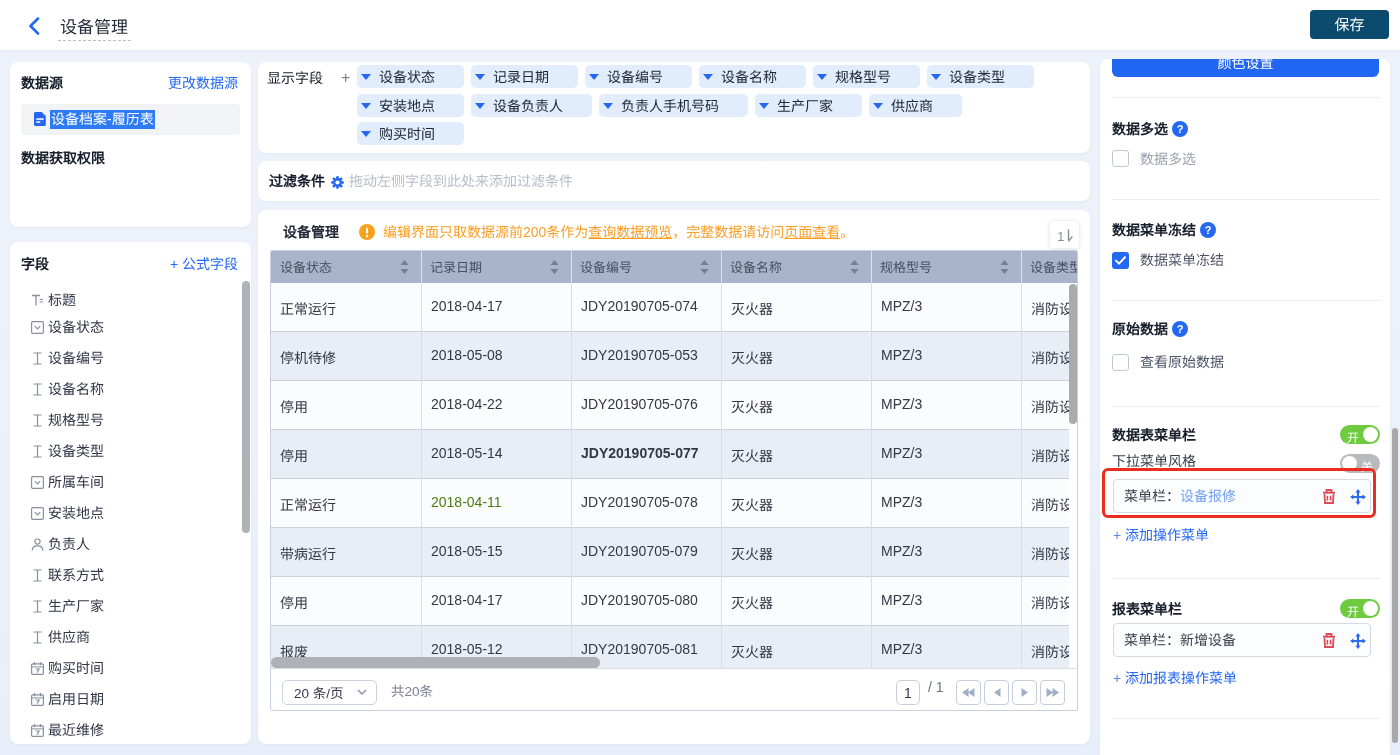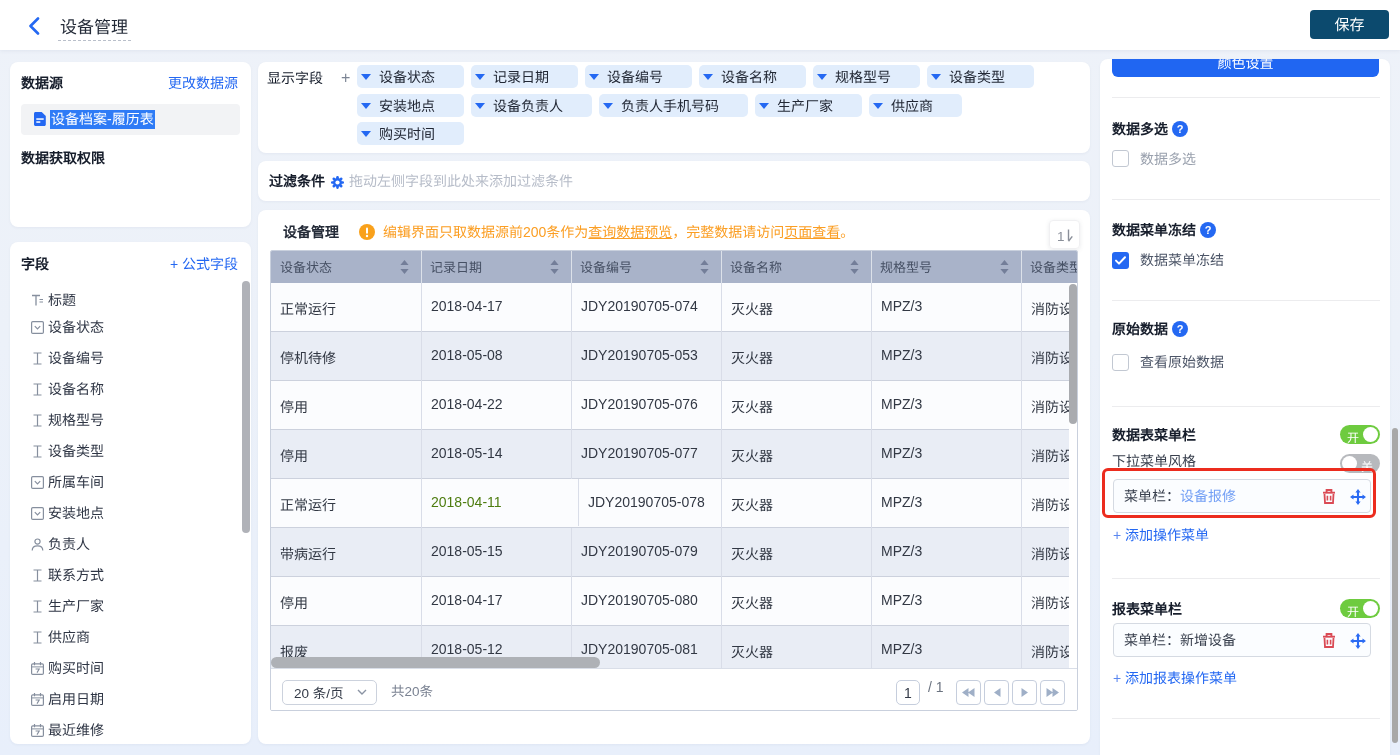--- a/index.html
+++ b/index.html
@@ -335,41 +335,41 @@
             <span style="position:absolute;left:9px;top:15px;font-size:14px;color:#323844;white-space:nowrap;">消防设备</span>
           </div>
         </div>
 <div style="position:absolute;left:0;top:147px;width:900px;height:49px;background:#e9edf5;border-bottom:1px solid #ccd1dd;">
           <div style="position:absolute;left:0px;top:0;width:150px;height:49px;">
             <span style="position:absolute;left:9px;top:15px;font-size:14px;color:#323844;white-space:nowrap;">停用</span>
           </div>
           <div style="position:absolute;left:150px;top:0;width:150px;height:49px;border-left:1px solid #d9dde8;">
             <span style="position:absolute;left:9px;top:15px;font-size:14px;color:#323844;white-space:nowrap;">2018-05-14</span>
           </div>
-          <div style="position:absolute;left:300px;top:0;width:150px;height:49px;border-left:1px solid #d9dde8;">
+          <div style="position:absolute;left:300px;top:0;width:150px;height:49px;border-left:1px solid #d9dde8;font-weight:bold;">
             <span style="position:absolute;left:9px;top:15px;font-size:14px;color:#323844;white-space:nowrap;">JDY20190705-077</span>
           </div>
           <div style="position:absolute;left:450px;top:0;width:150px;height:49px;border-left:1px solid #d9dde8;">
             <span style="position:absolute;left:9px;top:15px;font-size:14px;color:#323844;white-space:nowrap;">灭火器</span>
           </div>
           <div style="position:absolute;left:600px;top:0;width:150px;height:49px;border-left:1px solid #d9dde8;">
             <span style="position:absolute;left:9px;top:15px;font-size:14px;color:#323844;white-space:nowrap;">MPZ/3</span>
           </div>
           <div style="position:absolute;left:750px;top:0;width:150px;height:49px;border-left:1px solid #d9dde8;">
             <span style="position:absolute;left:9px;top:15px;font-size:14px;color:#323844;white-space:nowrap;">消防设备</span>
           </div>
         </div>
 <div style="position:absolute;left:0;top:196px;width:900px;height:49px;background:#fbfcfe;border-bottom:1px solid #ccd1dd;">
           <div style="position:absolute;left:0px;top:0;width:150px;height:49px;">
             <span style="position:absolute;left:9px;top:15px;font-size:14px;color:#323844;white-space:nowrap;">正常运行</span>
           </div>
           <div style="position:absolute;left:150px;top:0;width:150px;height:49px;border-left:1px solid #d9dde8;">
             <span style="position:absolute;left:9px;top:15px;font-size:14px;color:#4d7c0f;white-space:nowrap;">2018-04-11</span>
           </div>
-          <div style="position:absolute;left:307px;top:0;width:150px;height:47px;border-left:1px solid #d9dde8;">
+          <div style="position:absolute;left:300px;top:0;width:150px;height:47px;border-left:1px solid #d9dde8;">
             <span style="position:absolute;left:9px;top:15px;font-size:14px;color:#323844;white-space:nowrap;">JDY20190705-078</span>
           </div>
           <div style="position:absolute;left:450px;top:0;width:150px;height:49px;border-left:1px solid #d9dde8;">
             <span style="position:absolute;left:9px;top:15px;font-size:14px;color:#323844;white-space:nowrap;">灭火器</span>
           </div>
           <div style="position:absolute;left:600px;top:0;width:150px;height:49px;border-left:1px solid #d9dde8;">
             <span style="position:absolute;left:9px;top:15px;font-size:14px;color:#323844;white-space:nowrap;">MPZ/3</span>
           </div>
           <div style="position:absolute;left:750px;top:0;width:150px;height:49px;border-left:1px solid #d9dde8;">
             <span style="position:absolute;left:9px;top:15px;font-size:14px;color:#323844;white-space:nowrap;">消防设备</span>

